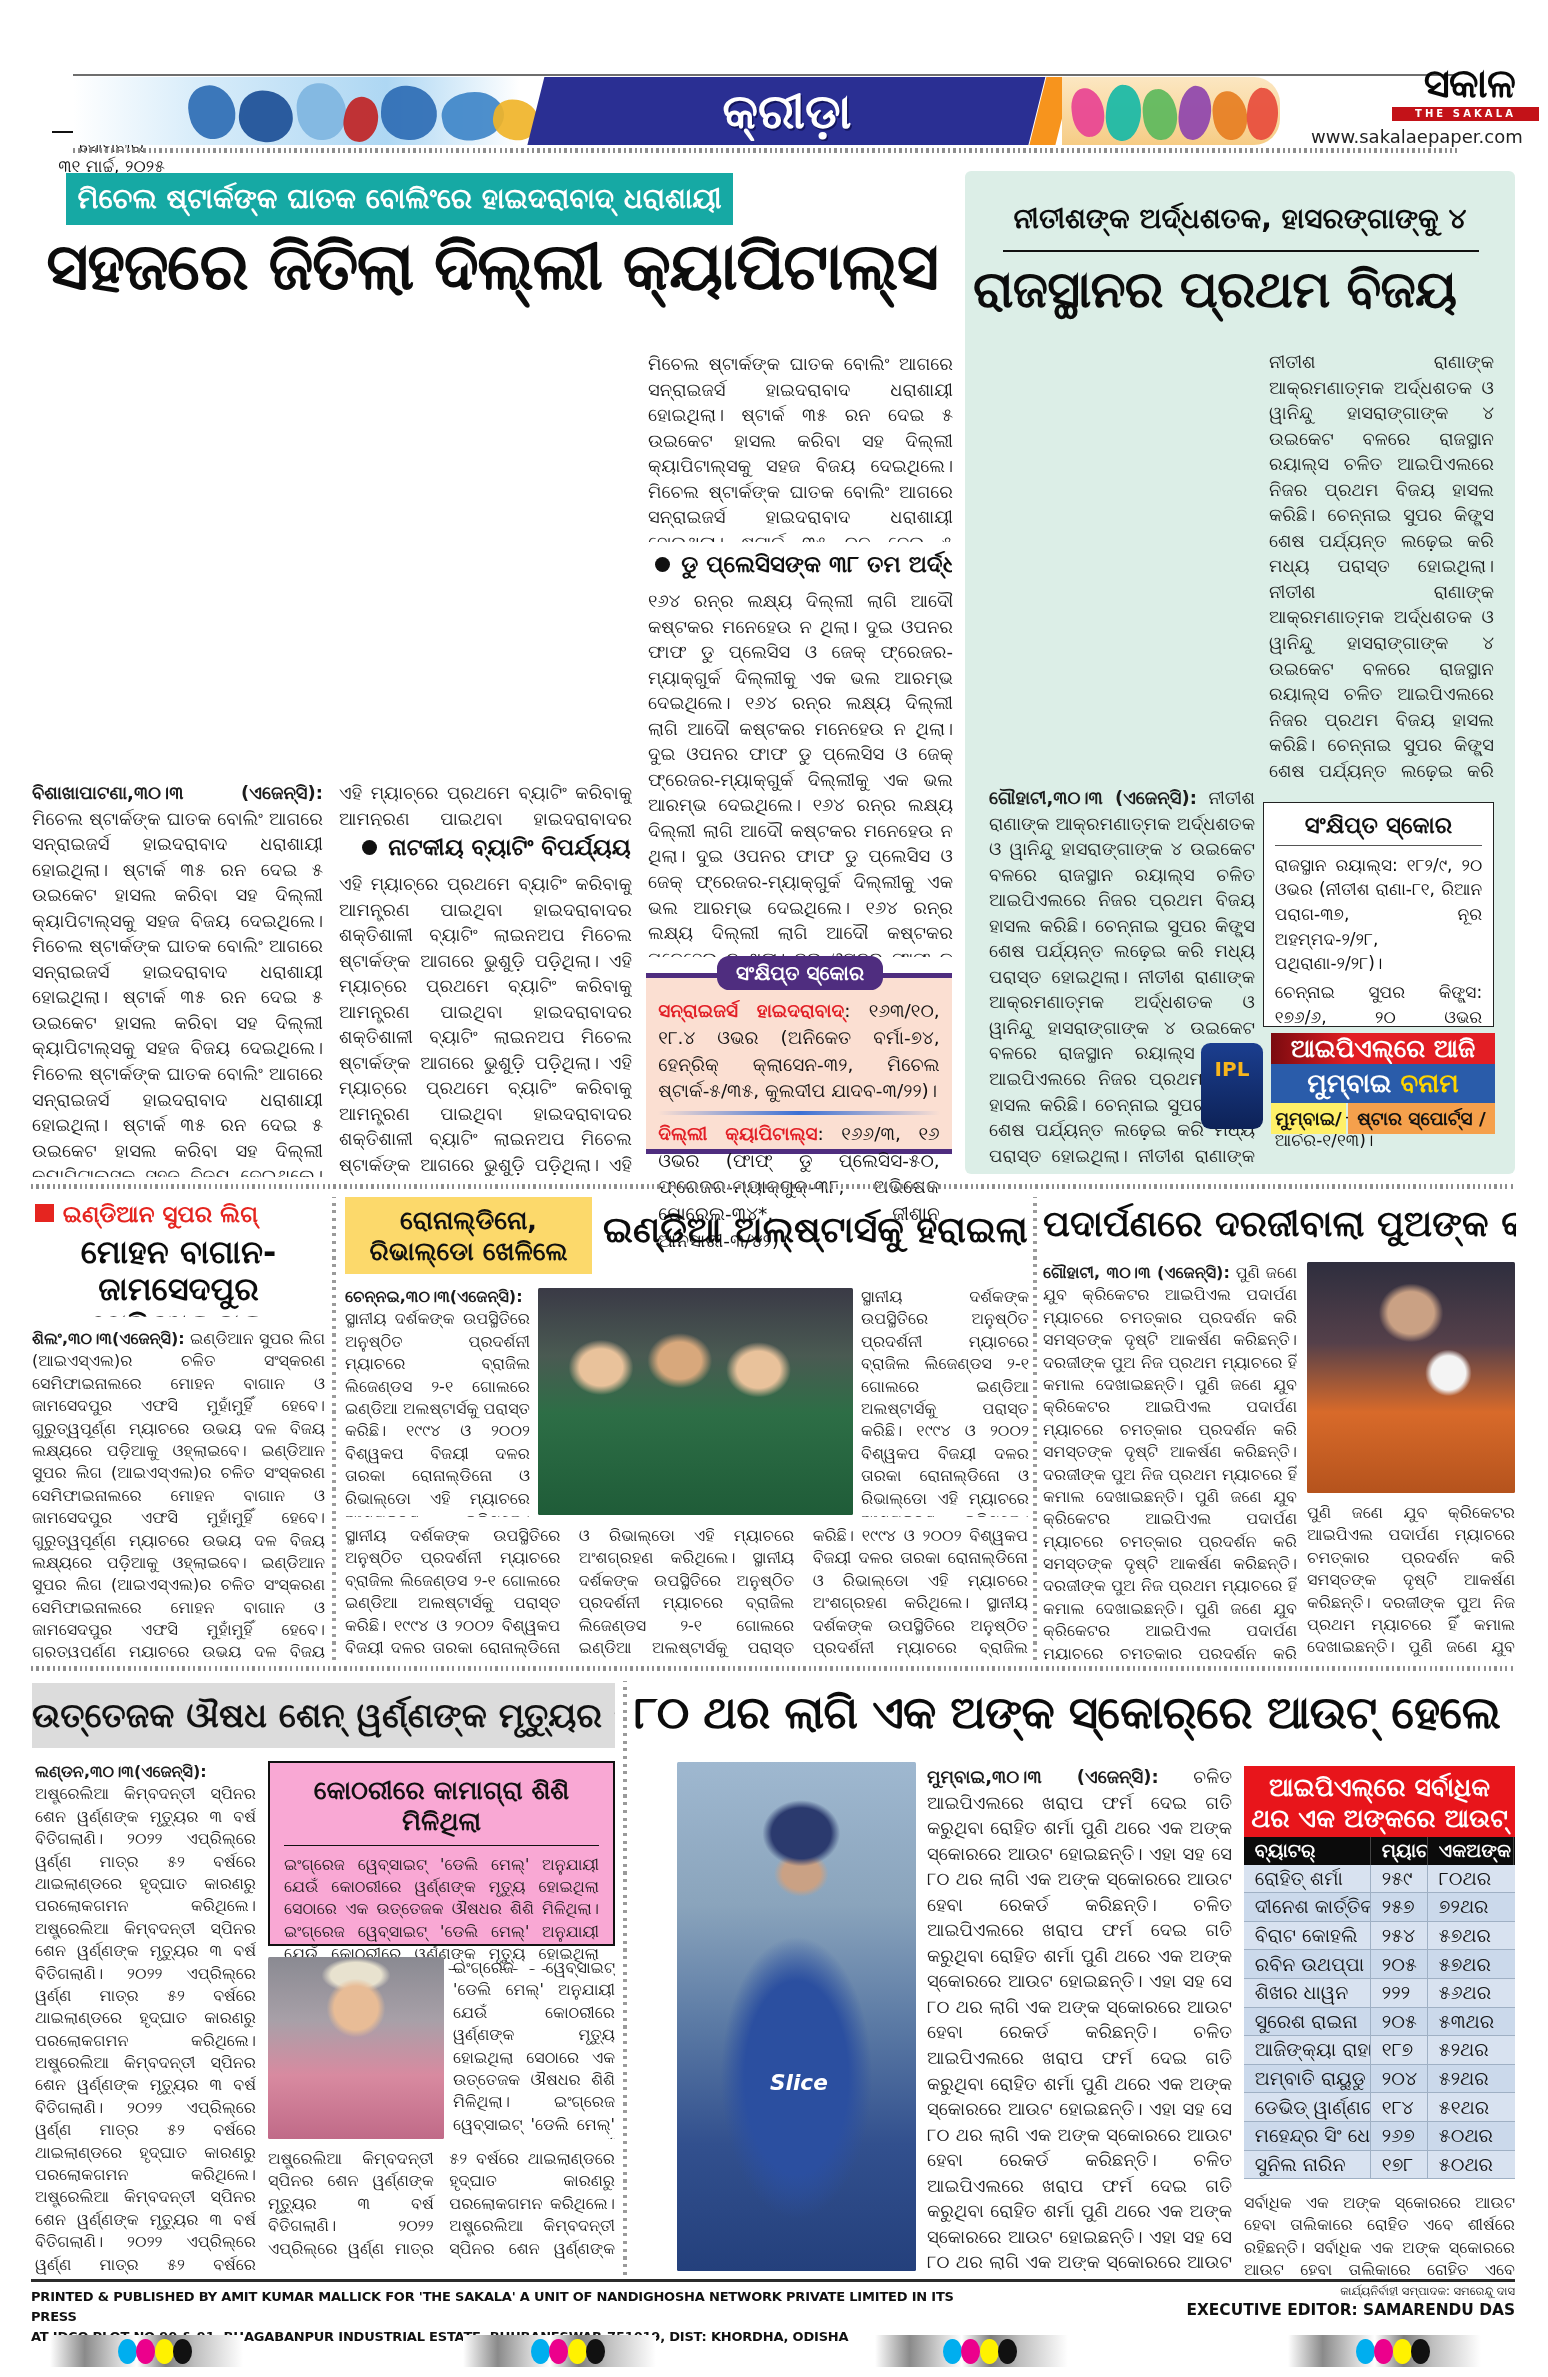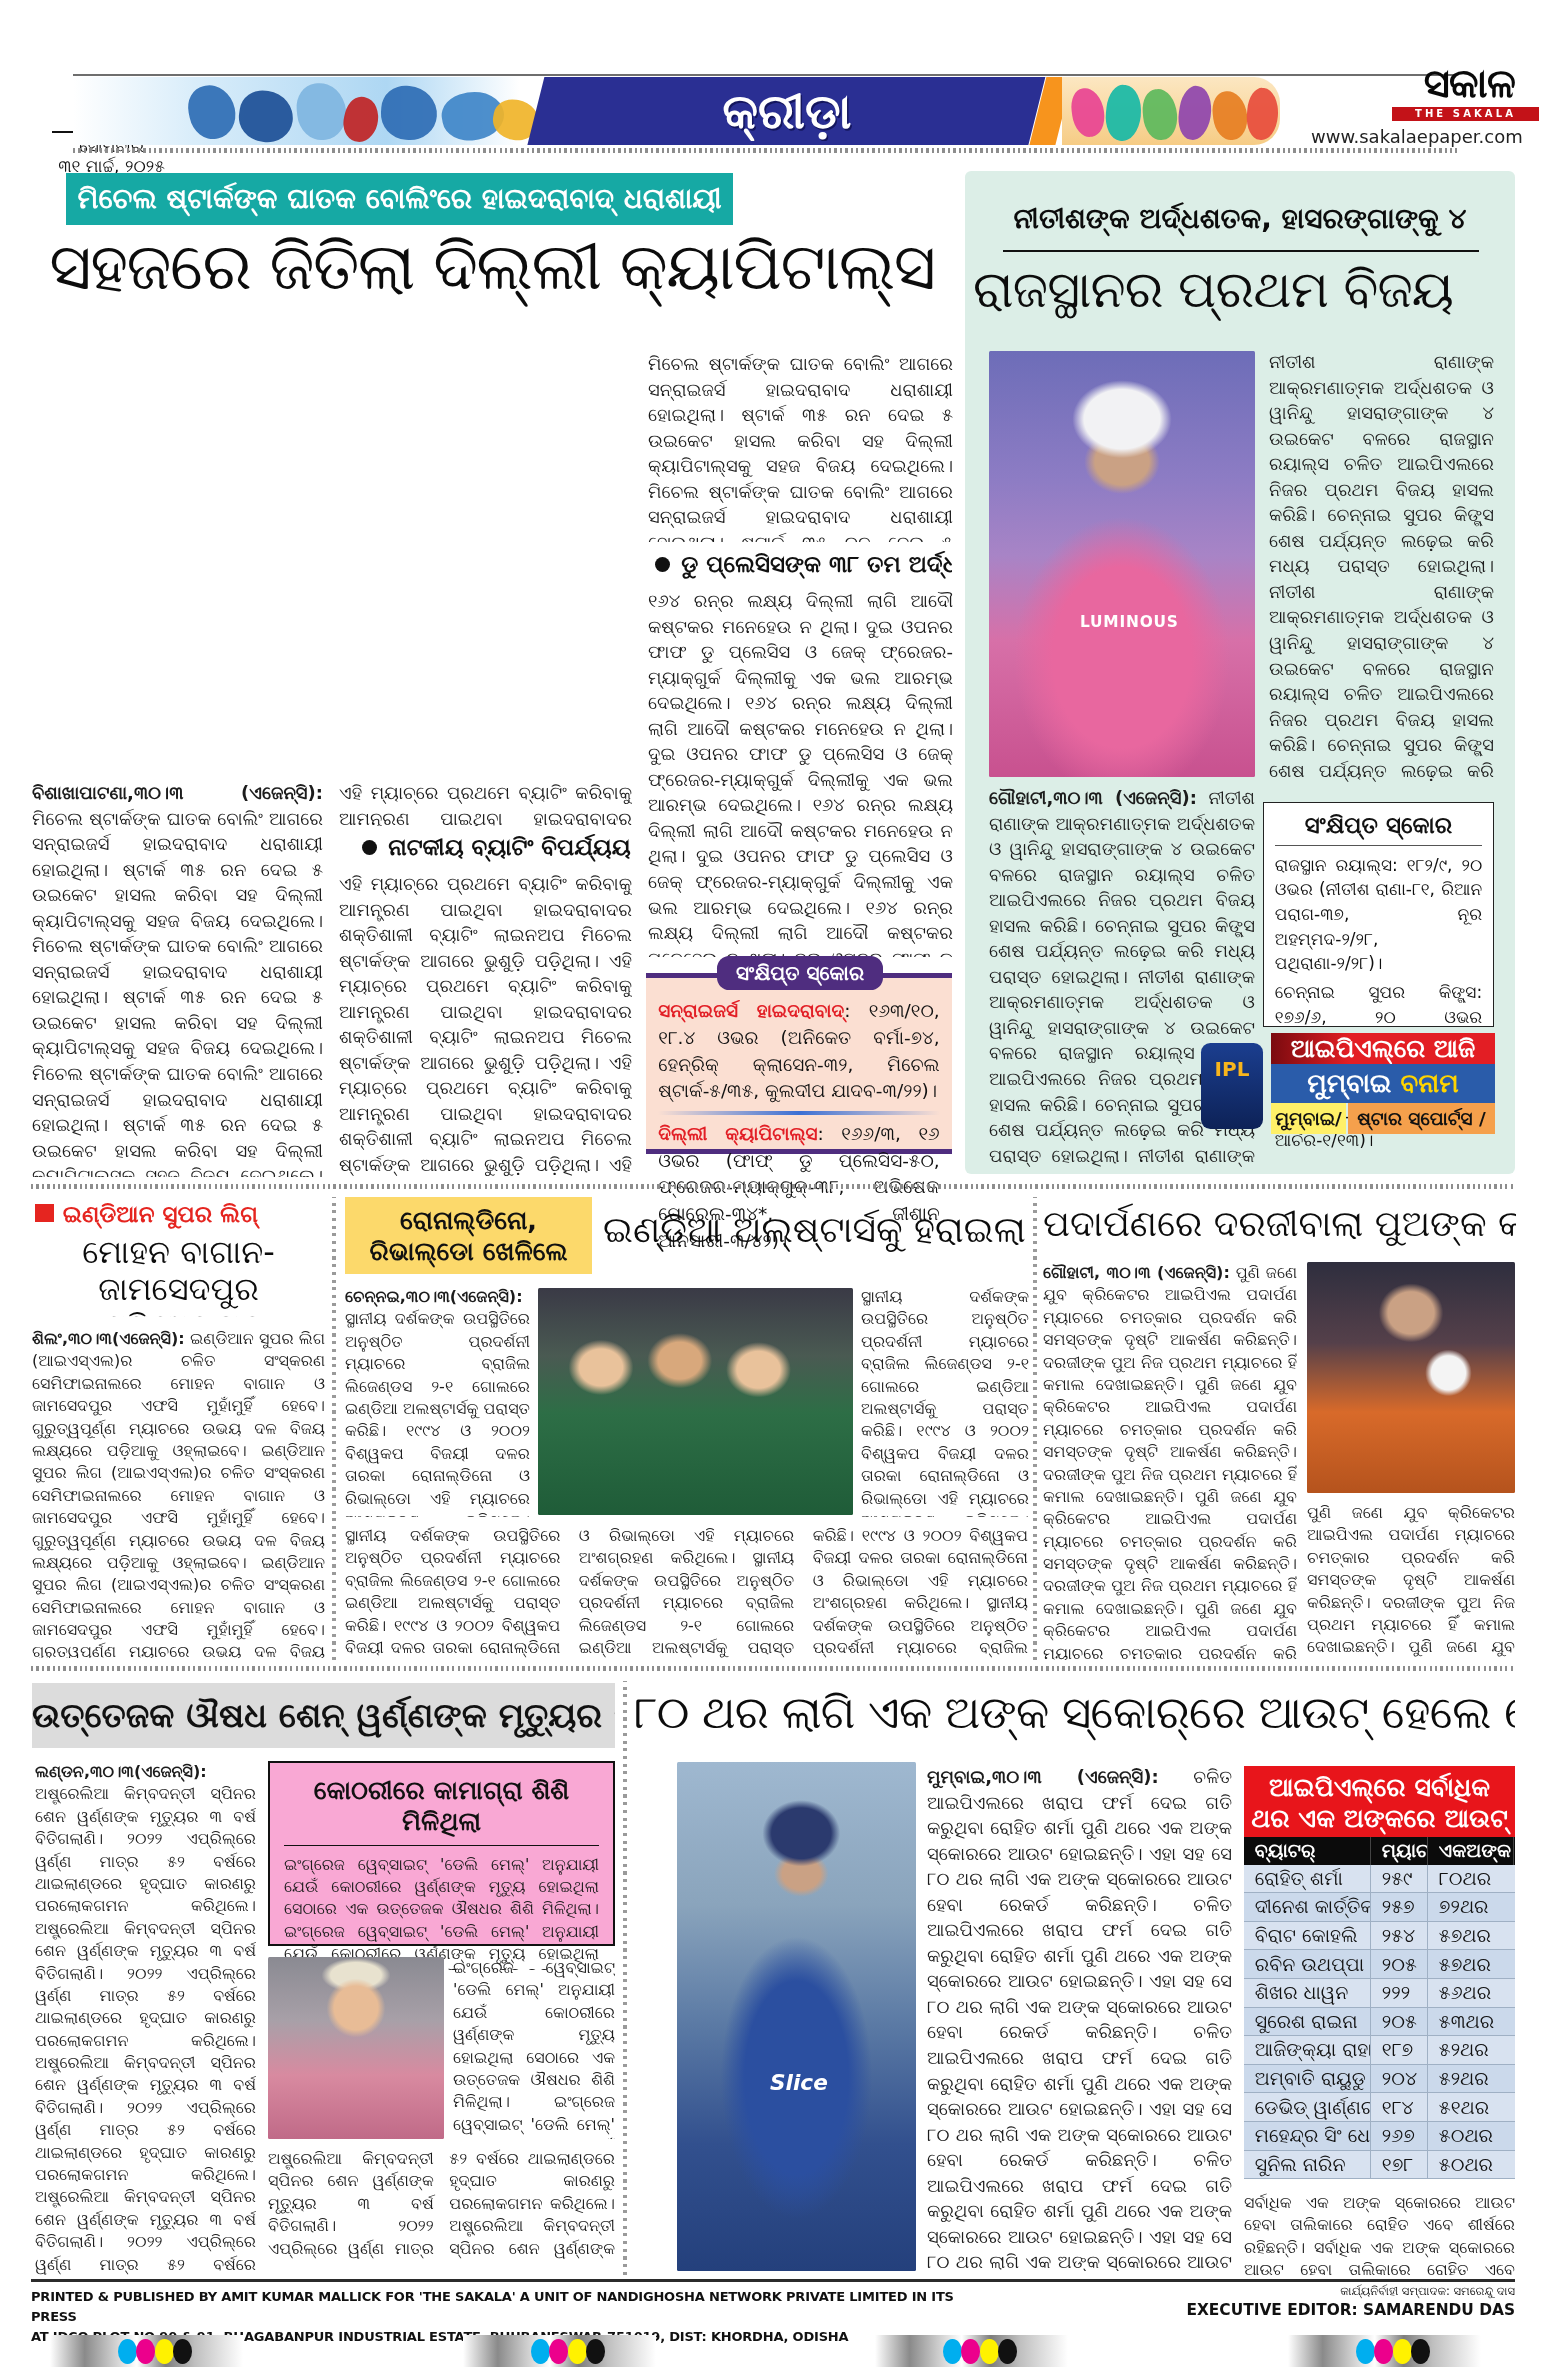--- a/index.html
+++ b/index.html
@@ -4,21 +4,21 @@
 <style>
   * { margin:0; padding:0; box-sizing:border-box; }
   html,body { width:1548px; height:2377px; background:#ffffff; font-family:"DejaVu Sans", sans-serif; color:#111; overflow:hidden; }
   .abs { position:absolute; }
   #page { position:relative; width:1548px; height:2377px; background:#fff; }
 
   
   .body-txt { font-size:18px; line-height:1.42; text-align:justify; color:#1c1c1c; overflow:hidden; }
   .small-txt { font-size:16px; line-height:1.4; text-align:justify; color:#1c1c1c; overflow:hidden; }
   .dateline { font-weight:bold; }
-  .headline { font-weight:normal; color:#0c0c0c; overflow:hidden; }
+  .headline { font-weight:bold; color:#0c0c0c; overflow:hidden; }
   .center { text-align:center; }
 
   
   .hdots { height:5.4px; background:repeating-linear-gradient(90deg,#8d8d8d 0 2.3px, transparent 2.3px 5.4px); }
   .vdots { width:3.9px; background:repeating-linear-gradient(0deg,#9a9a9a 0 3.1px, transparent 3.1px 7.7px); }
   .rule  { background:#6e6e6e; }
 
   
   .banner { left:73px; top:77px; width:1207px; height:68px; border-radius:0 26px 26px 0; overflow:hidden;
             background:linear-gradient(90deg,#ffffff 0%, #d9edfa 10%, #aed7f3 26%, #e8f4fc 34%, #ffffff 37%); }
@@ -178,27 +178,20 @@
     </div>
   </div>
   <div class="abs score-pill" style="left:717px;top:956px;width:166px;height:34px;">ସଂକ୍ଷିପ୍ତ ସ୍କୋର</div>
 
   <div class="abs mint" style="left:965px;top:171px;width:550px;height:1003px;"></div>
 
   <div class="abs headline kicker2" style="left:979px;top:202px;width:522px;height:40px;">ନୀତୀଶଙ୍କ ଅର୍ଦ୍ଧଶତକ, ହାସରଙ୍ଗାଙ୍କୁ ୪ ଉଇକେଟ୍</div>
   <div class="abs" style="left:1003px;top:250px;width:476px;height:1.5px;background:#111;"></div>
   <div class="abs headline head2" style="left:973px;top:262px;width:534px;height:81px;">ରାଜସ୍ଥାନର ପ୍ରଥମ ବିଜୟ</div>
 
-  <div class="abs photo" style="left:989px;top:351px;width:266px;height:426px;background:
-       radial-gradient(69px 54px at 50% 16%, #f2f2f4 0 55%, transparent 72%),
-       radial-gradient(54px 46px at 50% 26%, #caa184 0 50%, transparent 70%),
-       radial-gradient(154px 201px at 50% 72%, #e8679f 0 45%, transparent 70%),
-       linear-gradient(180deg,#6d6db8 0%,#8d7cc4 30%,#a884c6 48%,#d770a8 68%,#c8518f 100%);">
-    <div class="ph-label" style="left:91px;top:262px;font-size:15.4px;letter-spacing:0.8px;">LUMINOUS</div>
-  </div>
 
   <div class="abs body-txt" style="left:1269px;top:349px;width:225px;height:441px;">
     <span>ନୀତୀଶ ରାଣାଙ୍କ ଆକ୍ରମଣାତ୍ମକ ଅର୍ଦ୍ଧଶତକ ଓ ୱାନିନ୍ଦୁ ହାସରାଙ୍ଗାଙ୍କ ୪ ଉଇକେଟ ବଳରେ ରାଜସ୍ଥାନ ରୟାଲ୍ସ ଚଳିତ ଆଇପିଏଲରେ ନିଜର ପ୍ରଥମ ବିଜୟ ହାସଲ କରିଛି। ଚେନ୍ନାଇ ସୁପର କିଙ୍ଗ୍ସ ଶେଷ ପର୍ଯ୍ୟନ୍ତ ଲଢ଼େଇ କରି ମଧ୍ୟ ପରାସ୍ତ ହୋଇଥିଲା। ନୀତୀଶ ରାଣାଙ୍କ ଆକ୍ରମଣାତ୍ମକ ଅର୍ଦ୍ଧଶତକ ଓ ୱାନିନ୍ଦୁ ହାସରାଙ୍ଗାଙ୍କ ୪ ଉଇକେଟ ବଳରେ ରାଜସ୍ଥାନ ରୟାଲ୍ସ ଚଳିତ ଆଇପିଏଲରେ ନିଜର ପ୍ରଥମ ବିଜୟ ହାସଲ କରିଛି। ଚେନ୍ନାଇ ସୁପର କିଙ୍ଗ୍ସ ଶେଷ ପର୍ଯ୍ୟନ୍ତ ଲଢ଼େଇ କରି ମଧ୍ୟ ପରାସ୍ତ ହୋଇଥିଲା। ନୀତୀଶ ରାଣାଙ୍କ ଆକ୍ରମଣାତ୍ମକ ଅର୍ଦ୍ଧଶତକ ଓ ୱାନିନ୍ଦୁ ହାସରାଙ୍ଗାଙ୍କ ୪ ଉଇକେଟ ବଳରେ ରାଜସ୍ଥାନ ରୟାଲ୍ସ ଚଳିତ ଆଇପିଏଲରେ ନିଜର ପ୍ରଥମ ବିଜୟ ହାସଲ କରିଛି। ଚେନ୍ନାଇ ସୁପର କିଙ୍ଗ୍ସ ଶେଷ ପର୍ଯ୍ୟନ୍ତ ଲଢ଼େଇ କରି ମଧ୍ୟ ପରାସ୍ତ ହୋଇଥିଲା। ନୀତୀଶ ରାଣାଙ୍କ ଆକ୍ରମଣାତ୍ମକ ଅର୍ଦ୍ଧଶତକ ଓ ୱାନିନ୍ଦୁ ହାସରାଙ୍ଗାଙ୍କ ୪ ଉଇକେଟ ବଳରେ ରାଜସ୍ଥାନ ରୟାଲ୍ସ ଚଳିତ ଆଇପିଏଲରେ ନିଜର ପ୍ରଥମ ବିଜୟ ହାସଲ କରିଛି। ଚେନ୍ନାଇ ସୁପର କିଙ୍ଗ୍ସ ଶେଷ ପର୍ଯ୍ୟନ୍ତ ଲଢ଼େଇ କରି ମଧ୍ୟ ପରାସ୍ତ ହୋଇଥିଲା।</span>
   </div>
   <div class="abs body-txt" style="left:989px;top:785px;width:266px;height:382px;">
     <span class="dateline">ଗୌହାଟୀ,୩୦।୩ (ଏଜେନ୍ସି):</span>
     <span>ନୀତୀଶ ରାଣାଙ୍କ ଆକ୍ରମଣାତ୍ମକ ଅର୍ଦ୍ଧଶତକ ଓ ୱାନିନ୍ଦୁ ହାସରାଙ୍ଗାଙ୍କ ୪ ଉଇକେଟ ବଳରେ ରାଜସ୍ଥାନ ରୟାଲ୍ସ ଚଳିତ ଆଇପିଏଲରେ ନିଜର ପ୍ରଥମ ବିଜୟ ହାସଲ କରିଛି। ଚେନ୍ନାଇ ସୁପର କିଙ୍ଗ୍ସ ଶେଷ ପର୍ଯ୍ୟନ୍ତ ଲଢ଼େଇ କରି ମଧ୍ୟ ପରାସ୍ତ ହୋଇଥିଲା। ନୀତୀଶ ରାଣାଙ୍କ ଆକ୍ରମଣାତ୍ମକ ଅର୍ଦ୍ଧଶତକ ଓ ୱାନିନ୍ଦୁ ହାସରାଙ୍ଗାଙ୍କ ୪ ଉଇକେଟ ବଳରେ ରାଜସ୍ଥାନ ରୟାଲ୍ସ ଚଳିତ ଆଇପିଏଲରେ ନିଜର ପ୍ରଥମ ବିଜୟ ହାସଲ କରିଛି। ଚେନ୍ନାଇ ସୁପର କିଙ୍ଗ୍ସ ଶେଷ ପର୍ଯ୍ୟନ୍ତ ଲଢ଼େଇ କରି ମଧ୍ୟ ପରାସ୍ତ ହୋଇଥିଲା। ନୀତୀଶ ରାଣାଙ୍କ ଆକ୍ରମଣାତ୍ମକ ଅର୍ଦ୍ଧଶତକ ଓ ୱାନିନ୍ଦୁ ହାସରାଙ୍ଗାଙ୍କ ୪ ଉଇକେଟ ବଳରେ ରାଜସ୍ଥାନ ରୟାଲ୍ସ ଚଳିତ ଆଇପିଏଲରେ ନିଜର ପ୍ରଥମ ବିଜୟ ହାସଲ କରିଛି। ଚେନ୍ନାଇ ସୁପର କିଙ୍ଗ୍ସ ଶେଷ ପର୍ଯ୍ୟନ୍ତ ଲଢ଼େଇ କରି ମଧ୍ୟ ପରାସ୍ତ ହୋଇଥିଲା।</span>
   </div>
 
   <div class="abs scorebox-white" style="left:1263px;top:802px;width:231px;height:225px;padding:9.3px 10.8px;">

